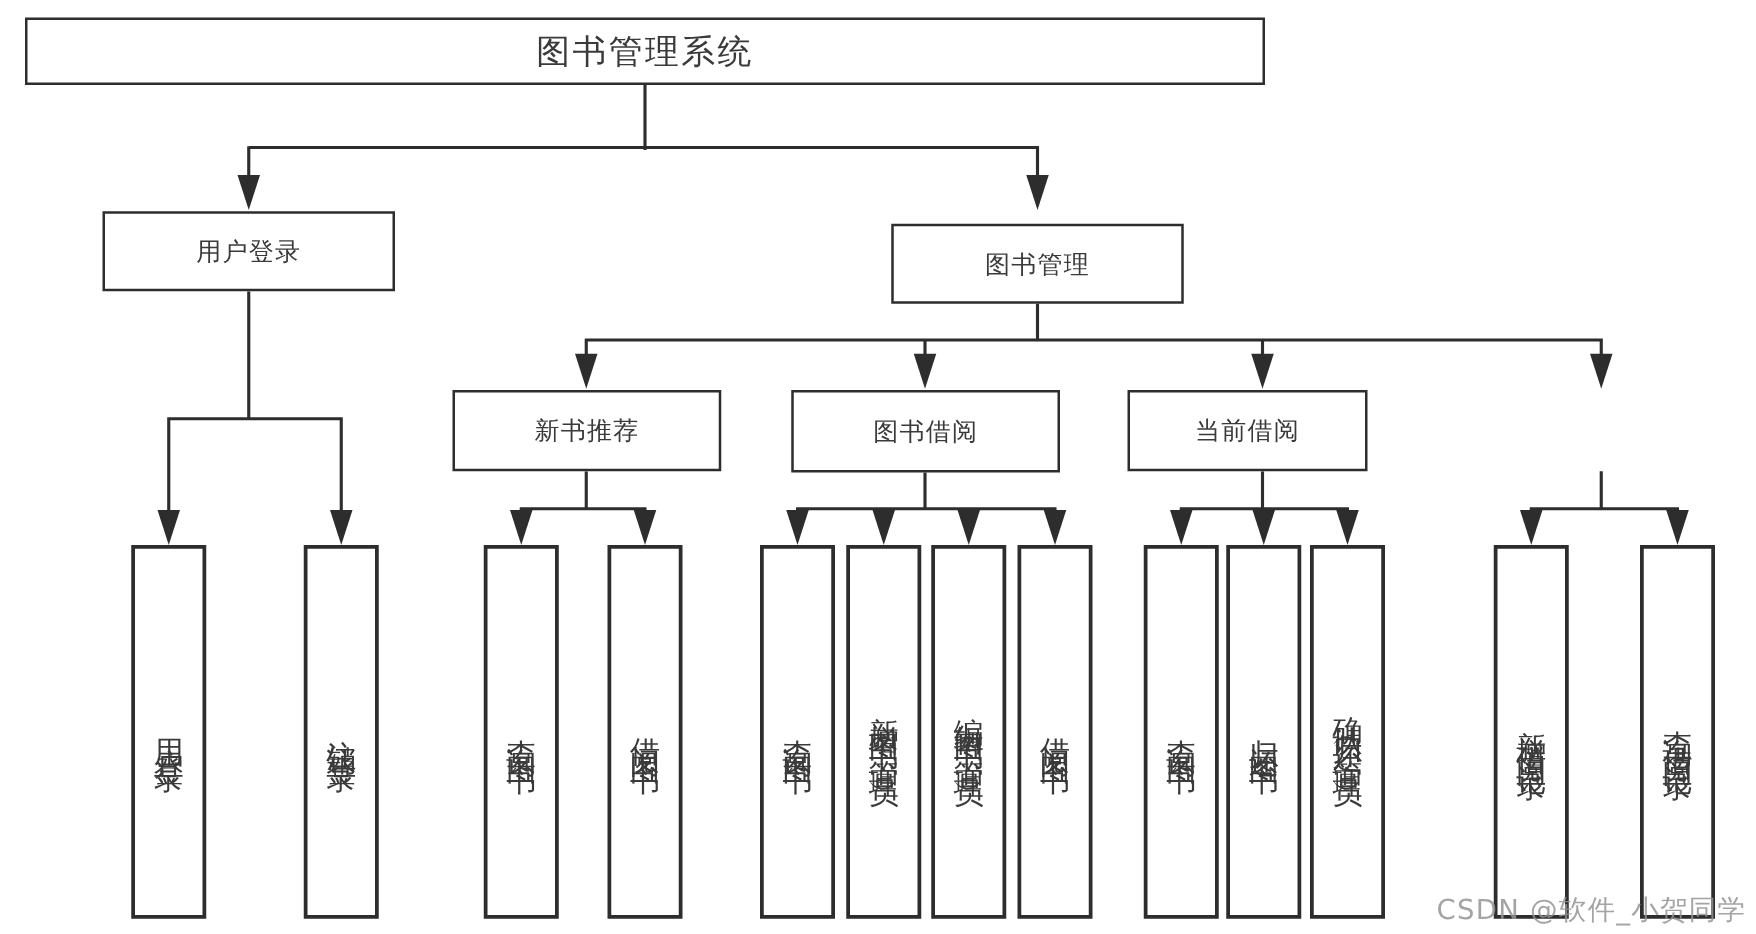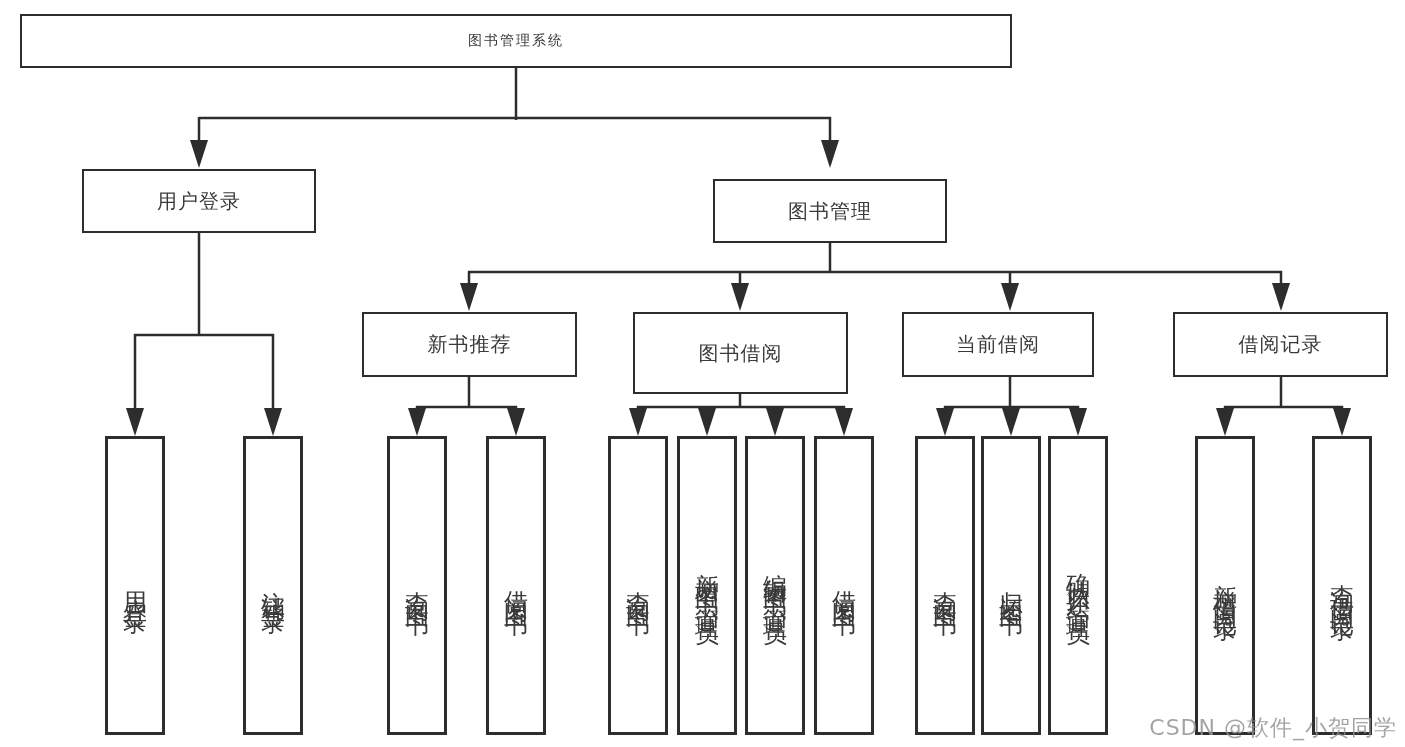--- a/index.html
+++ b/index.html
@@ -8,21 +8,21 @@
     font-family:"DejaVu Sans",sans-serif;overflow:hidden;
   }
   .connectors{position:absolute;left:0;top:0;z-index:0;}
   .box{
     position:absolute;z-index:1;background:#ffffff;
     border:2.5px solid #2d2d2d;box-sizing:border-box;
     display:flex;align-items:center;justify-content:center;
     color:#3a3a3a;
   }
   .box.leaf{border-width:3px;}
-  .root-label{font-size:14px;letter-spacing:2px;}
+  .root-label{font-size:27px;letter-spacing:2px;}
   .h-label{font-size:20px;letter-spacing:1px;}
   .leaf span{
     writing-mode:vertical-rl;text-orientation:mixed;
     font-size:24px;letter-spacing:7px;line-height:1;
   }
   .watermark{
     position:absolute;right:8px;bottom:4px;z-index:2;
     font-size:22px;letter-spacing:1px;color:rgba(148,148,148,0.85);
     white-space:nowrap;
   }
@@ -97,28 +97,25 @@
   <div class="box" style="left:82px;top:169px;width:234px;height:64px">
     <span class="h-label">用户登录</span>
   </div>
   <div class="box" style="left:713px;top:179px;width:234px;height:64px">
     <span class="h-label">图书管理</span>
   </div>
 
   <div class="box" style="left:362px;top:312px;width:215px;height:65px">
     <span class="h-label">新书推荐</span>
   </div>
-  <div class="box" style="left:633px;top:312px;width:215px;height:82px">
+  <div class="box" style="left:633px;top:312px;width:215px;height:66px">
     <span class="h-label">图书借阅</span>
   </div>
   <div class="box" style="left:902px;top:312px;width:192px;height:65px">
     <span class="h-label">当前借阅</span>
-  </div>
-  <div class="box" style="left:1173px;top:312px;width:215px;height:65px">
-    <span class="h-label">借阅记录</span>
   </div>
 
   <div class="box leaf" style="left:105px;top:436px;width:60px;height:299px">
     <span>用户登录</span>
   </div>
   <div class="box leaf" style="left:243px;top:436px;width:60px;height:299px">
     <span>注销登录</span>
   </div>
 
   <div class="box leaf" style="left:387px;top:436px;width:60px;height:299px">

